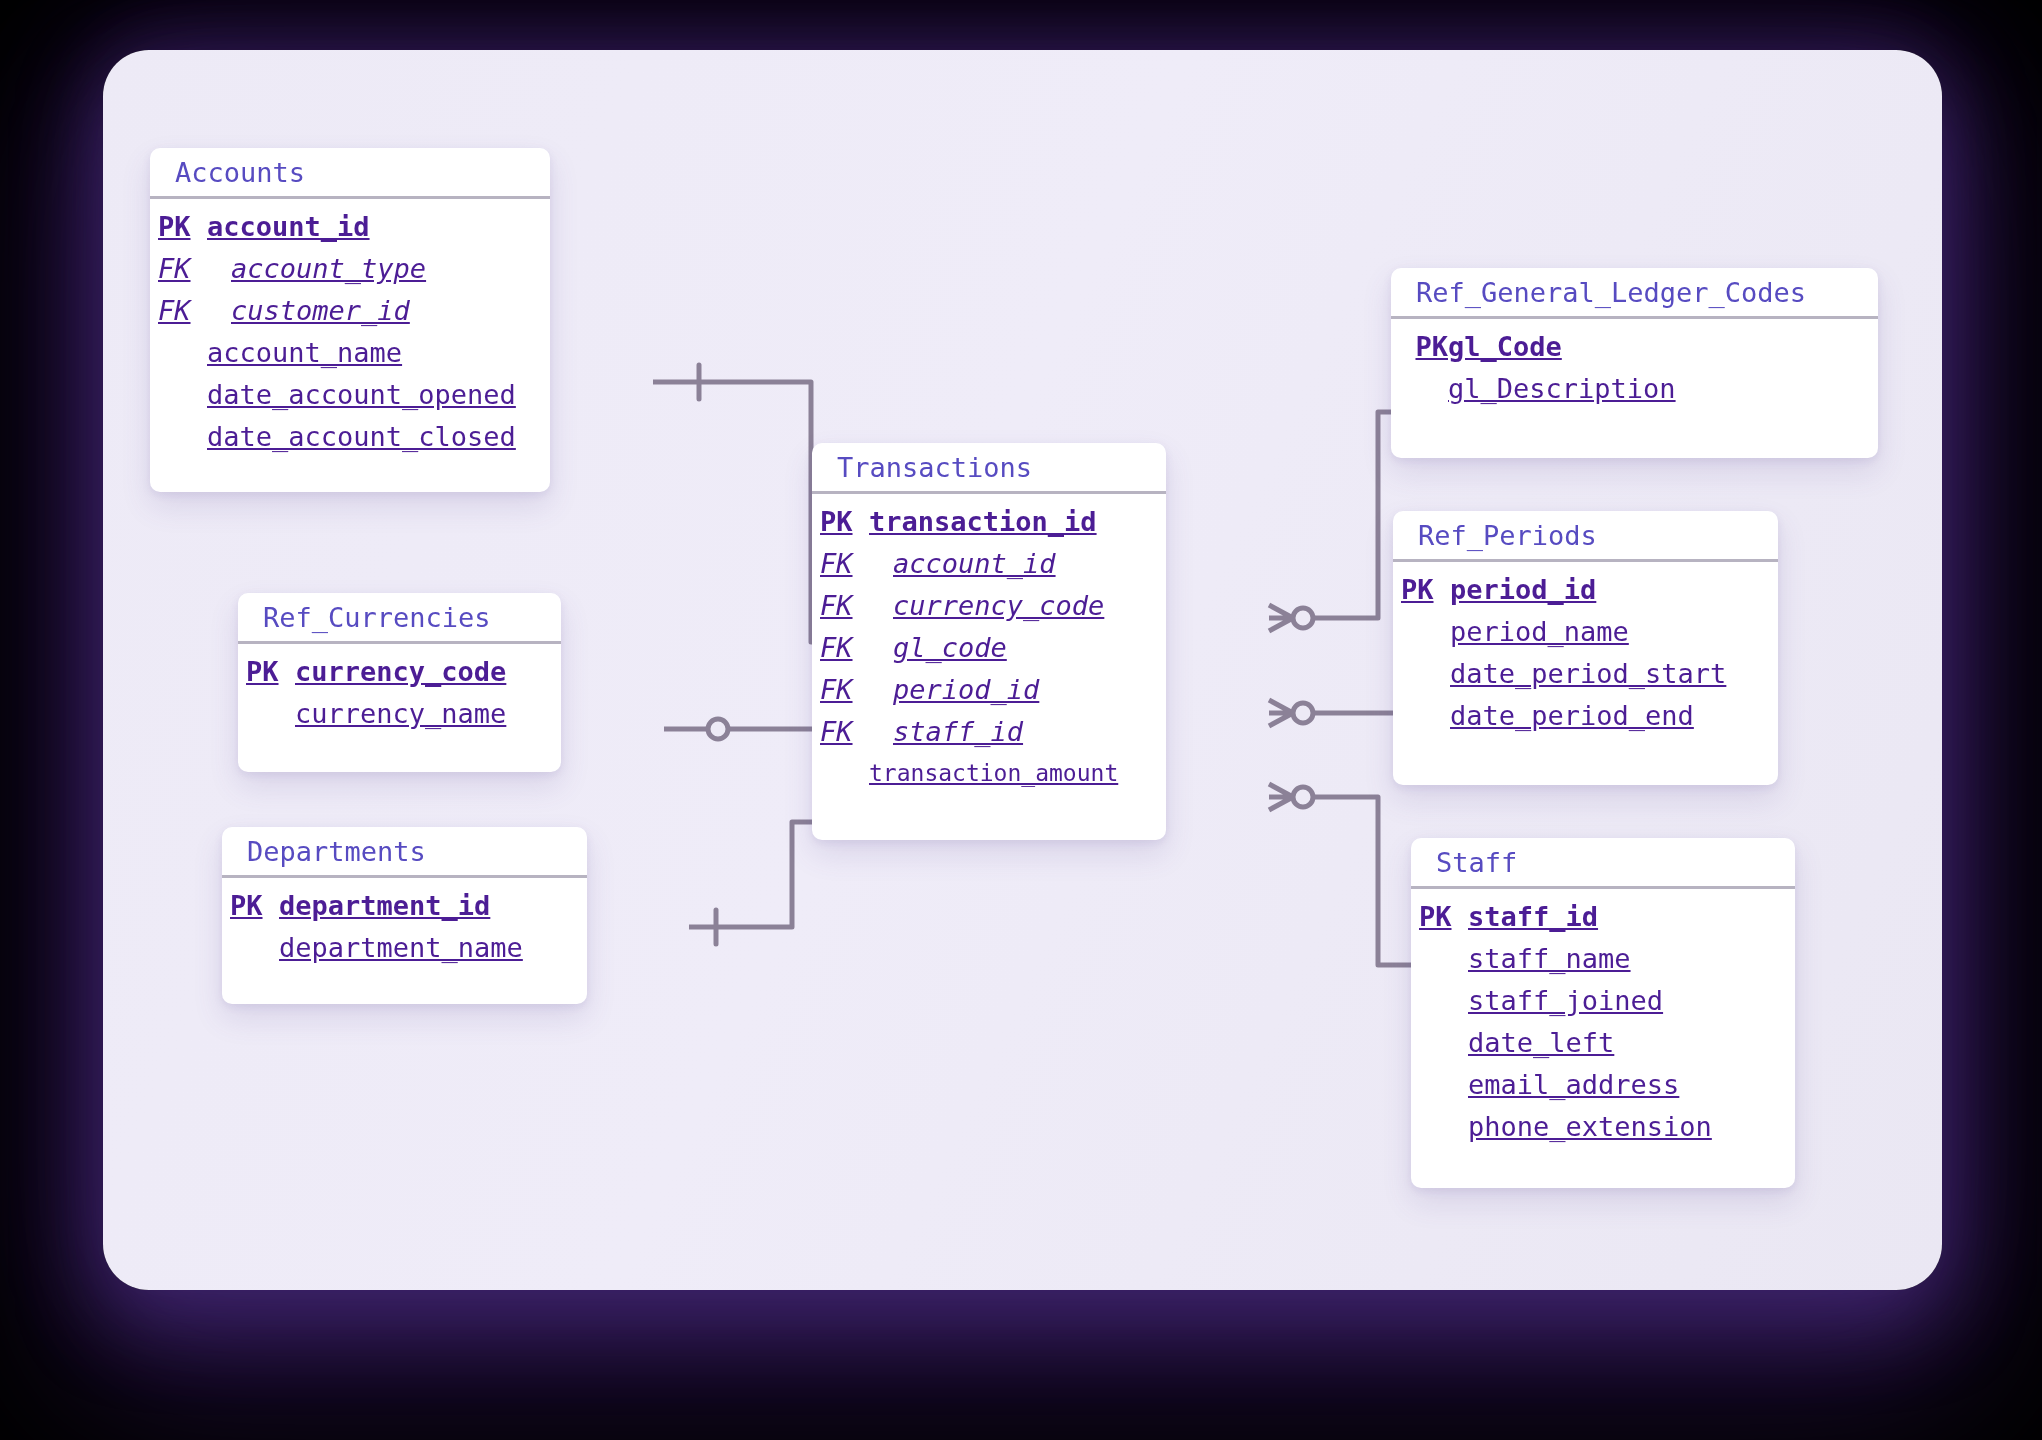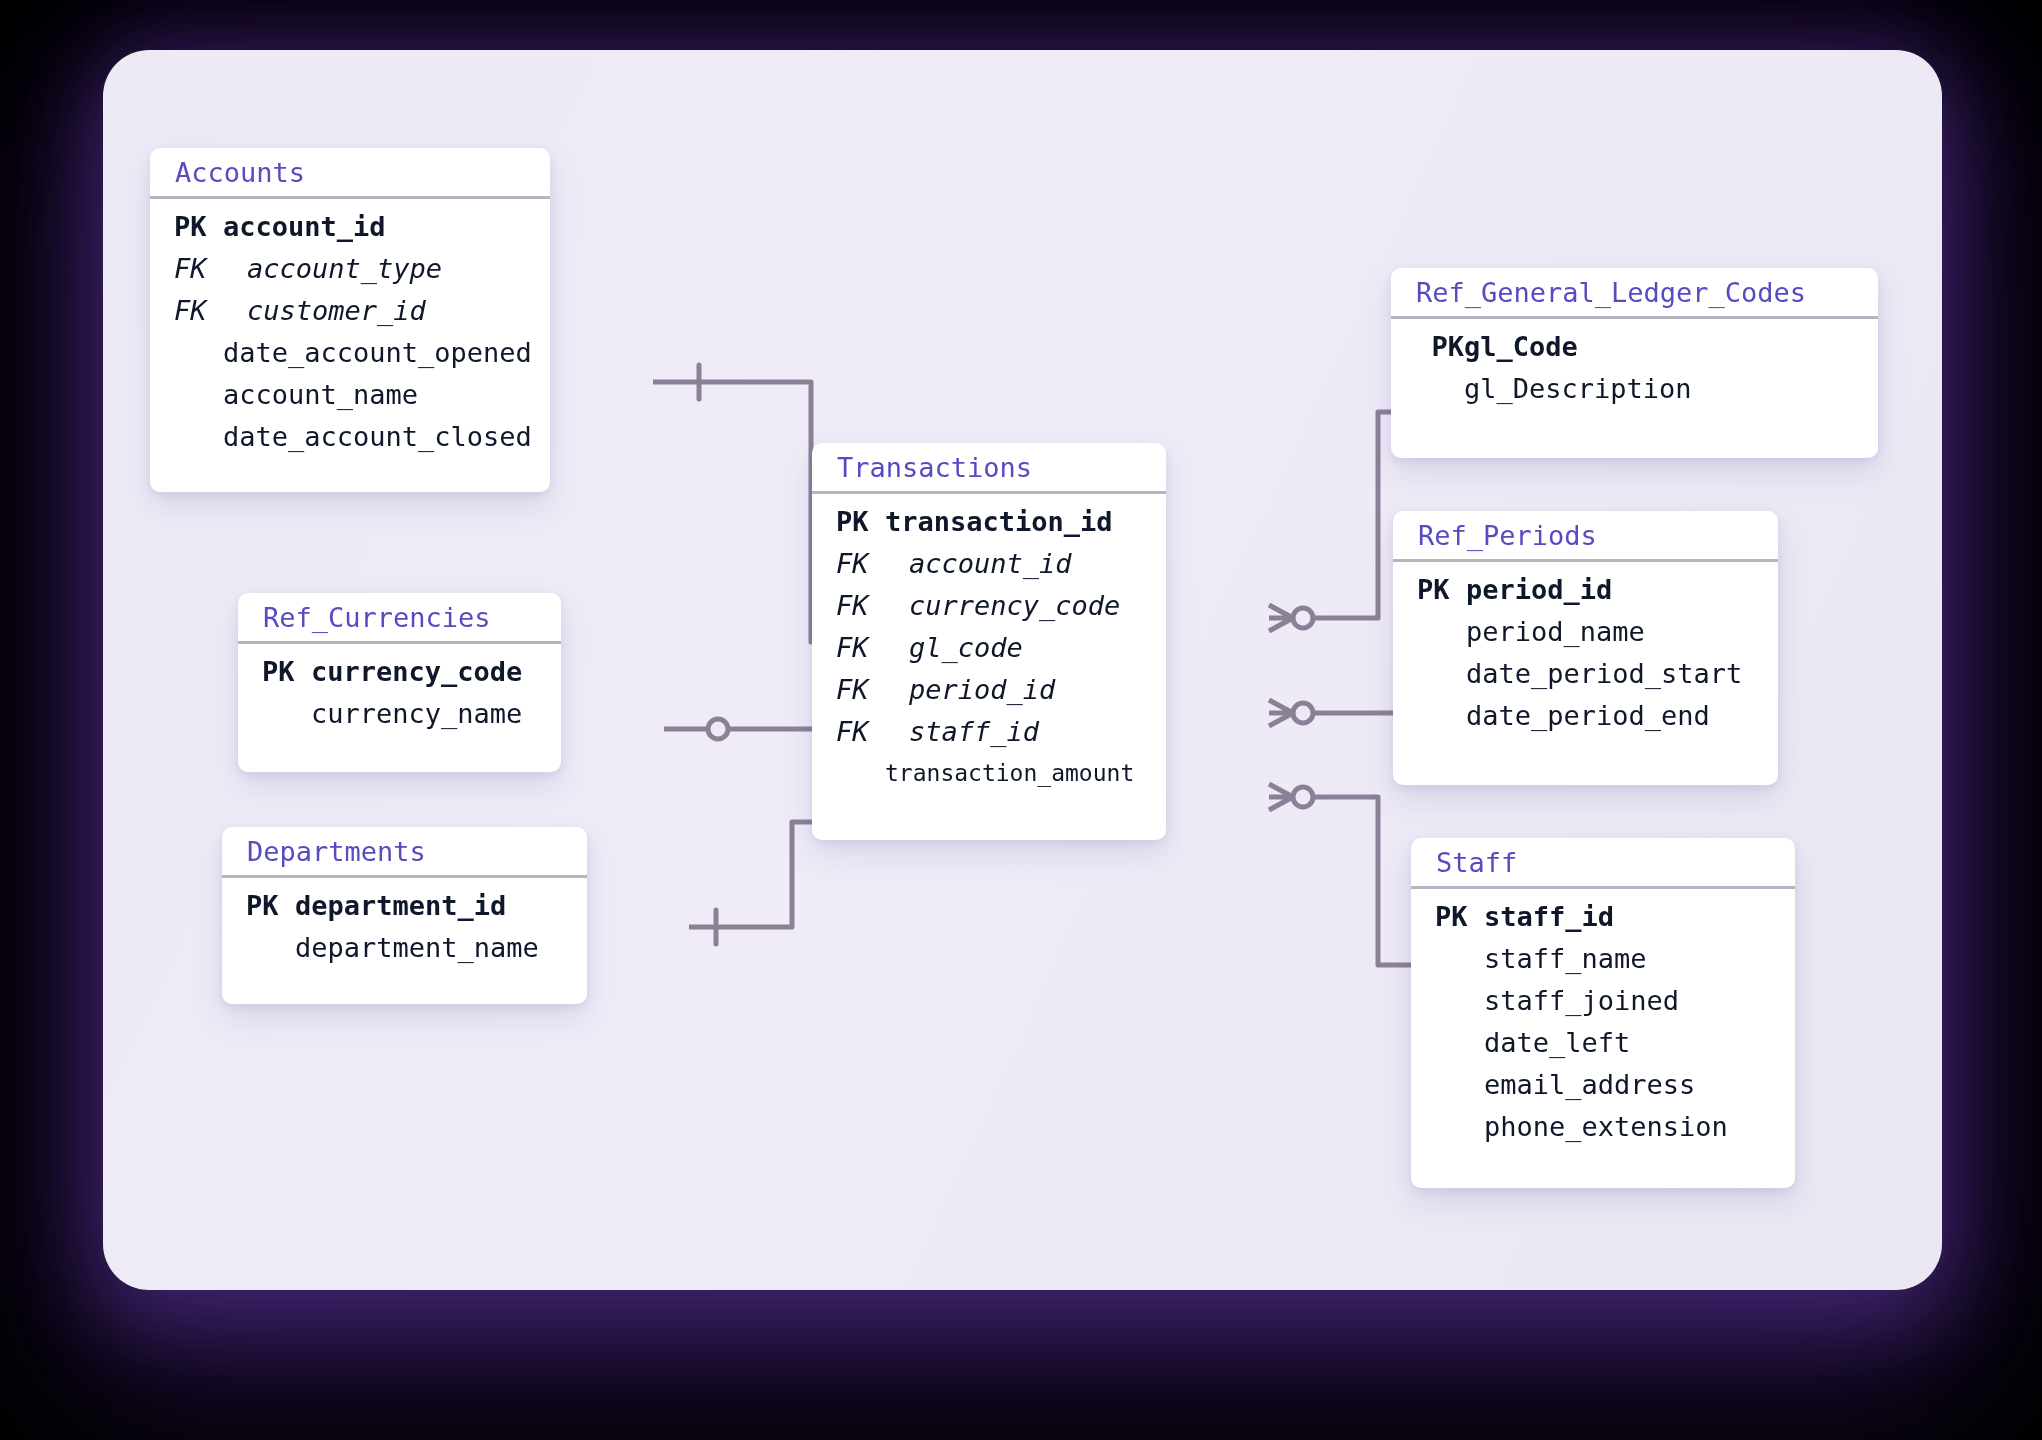--- a/index.html
+++ b/index.html
@@ -33,22 +33,22 @@
   .card-title{
     height:48px;display:flex;align-items:center;
     padding-left:25px;
     color:#574bc1;font-size:27px;font-weight:500;letter-spacing:0;
     white-space:nowrap;
   }
   .card-sep{height:3px;background:#b7b3c1;}
   .card-rows{padding-top:6px;}
   .frow{
     height:42px;display:flex;align-items:center;
-    padding-left:24px;
-    color:#0f172a;font-size:27px;white-space:nowrap;
+    padding-left:8px;
+    color:#4c1d95;font-size:27px;white-space:nowrap;text-decoration:underline;
   }
   .frow .fkey{display:inline-block;width:49px;flex:0 0 49px;}
   .frow.pk{font-weight:bold;}
   .frow.fk{font-style:italic;gap:24px;}
   .frow.fit{font-size:23px;}
 </style>
 </head>
 <body>
 
 <div class="panel">
@@ -109,25 +109,25 @@
         <div class="frow fk">
           <span class="fkey">FK</span>
           <span class="fname">account_type</span>
         </div>
         <div class="frow fk">
           <span class="fkey">FK</span>
           <span class="fname">customer_id</span>
         </div>
         <div class="frow">
           <span class="fkey"></span>
+          <span class="fname">account_name</span>
+        </div>
+        <div class="frow">
+          <span class="fkey"></span>
           <span class="fname">date_account_opened</span>
-        </div>
-        <div class="frow">
-          <span class="fkey"></span>
-          <span class="fname">account_name</span>
         </div>
         <div class="frow">
           <span class="fkey"></span>
           <span class="fname">date_account_closed</span>
         </div>
       </div>
   </div>
 
   <div class="card" style="left:135px;top:543px;width:323px;height:179px;">
     <div class="card-title">Ref_Currencies</div>

